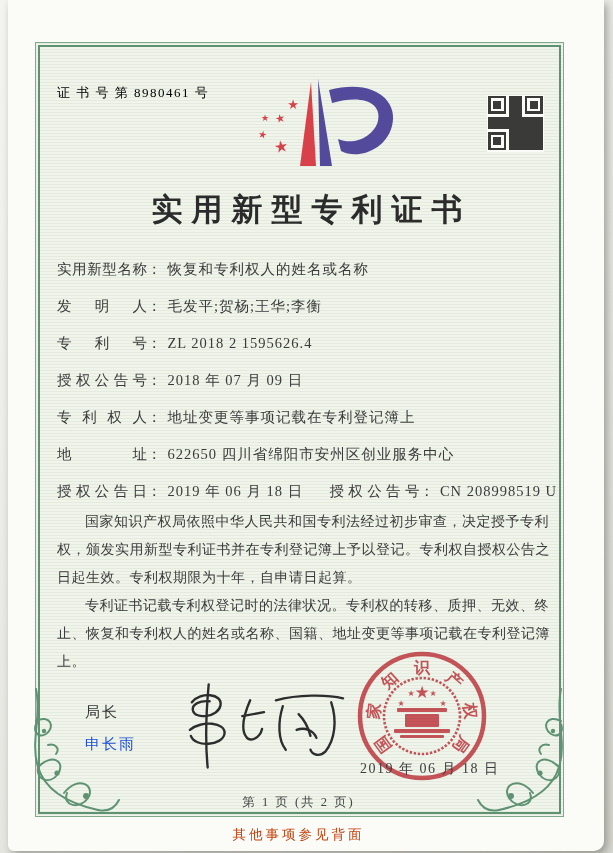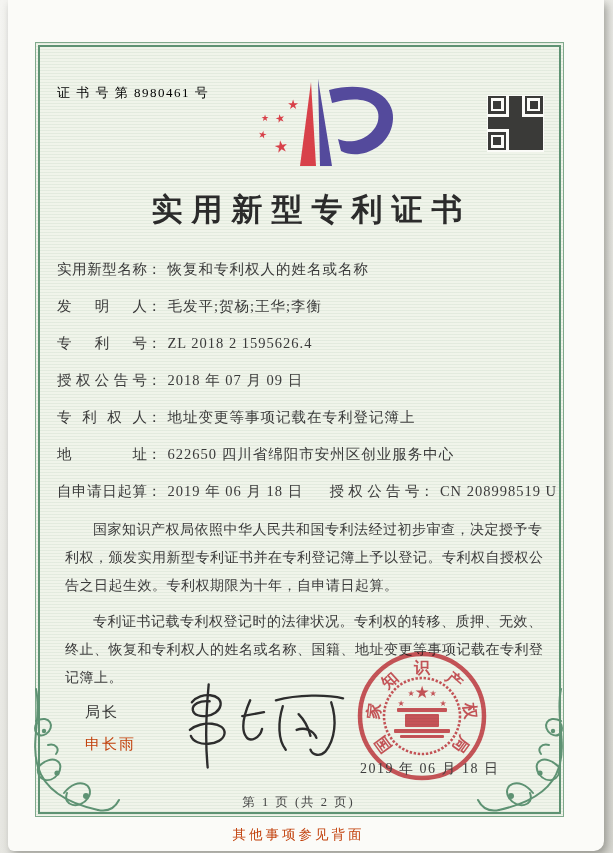--- a/index.html
+++ b/index.html
@@ -31,23 +31,23 @@
     position:absolute;left:27px;top:189px;width:544px;text-align:center;
     font-size:31px;font-weight:700;letter-spacing:9px;text-indent:9px;color:#2b2b2b;
   }
   .fields{position:absolute;left:49px;top:260px;width:500px;font-size:14.5px;}
   .frow{height:37px;white-space:nowrap;}
   .lbl{display:inline-block;width:90px;text-align:justify;text-align-last:justify;letter-spacing:0;}
   .colon{display:inline-block;margin-right:6px;}
   .val{letter-spacing:1px;}
   .frow-split{display:flex;justify-content:space-between;height:37px;}
   .paras{position:absolute;left:49px;top:508px;width:503px;font-size:14px;line-height:28px;color:#3b3b3b;}
-  .paras p{margin:8px;text-indent:2em;letter-spacing:.5px;}
+  .paras p{margin:0;text-indent:2em;letter-spacing:.5px;}
   .sig-title{position:absolute;left:77px;top:703px;font-size:15px;letter-spacing:2px;color:#333;}
-  .sig-name{position:absolute;left:77px;top:735px;font-size:15px;letter-spacing:2px;color:#c2410c;font-family:Liberation Mono, monospace;}
+  .sig-name{position:absolute;left:77px;top:735px;font-size:15px;letter-spacing:2px;color:#1d4ed8;font-family:Liberation Mono, monospace;}
   .sig-script{position:absolute;left:173px;top:680px;width:168px;height:92px;}
   .seal{position:absolute;left:339px;top:641px;width:150px;height:150px;opacity:.92;mix-blend-mode:multiply;}
   .seal text{font-family:"DejaVu Sans",sans-serif;}
   .seal-date{position:absolute;left:352px;top:760px;font-size:14px;letter-spacing:1.5px;color:#3d3d3d;z-index:5;}
   .footer-page{position:absolute;left:27px;top:794px;width:527px;text-align:center;font-size:12.5px;letter-spacing:2px;color:#444;}
   .back-note{position:absolute;left:27px;top:826px;width:527px;text-align:center;font-size:13.5px;letter-spacing:3px;color:#c2410c;}
   .flourish{position:absolute;width:95px;height:130px;z-index:3;}
   .flourish.left{left:18px;top:687px;}
   .flourish.right{left:468px;top:687px;transform:scaleX(-1);}
   .star{font-family:"DejaVu Sans",sans-serif;}
@@ -359,21 +359,21 @@
       <span class="lbl">授权公告号</span><span class="colon">：</span><span class="val">2018 年 07 月 09 日</span>
     </div>
     <div class="frow">
       <span class="lbl">专利权人</span><span class="colon">：</span><span class="val">地址变更等事项记载在专利登记簿上</span>
     </div>
     <div class="frow">
       <span class="lbl">地址</span><span class="colon">：</span><span class="val">622650 四川省绵阳市安州区创业服务中心</span>
     </div>
     <div class="frow-split">
       <span>
-        <span class="lbl">自申请日起算</span><span class="colon">：</span><span class="val">2019 年 06 月 18 日</span>
+        <span class="lbl">授权公告日</span><span class="colon">：</span><span class="val">2019 年 06 月 18 日</span>
       </span>
       <span>
         <span class="lbl">授权公告号</span><span class="colon">：</span><span class="val">CN 208998519 U</span>
       </span>
     </div>
   </div>
 
   <div class="paras">
     <p>国家知识产权局依照中华人民共和国专利法经过初步审查，决定授予专利权，颁发实用新型专利证书并在专利登记簿上予以登记。专利权自授权公告之日起生效。专利权期限为十年，自申请日起算。</p>
     <p>专利证书记载专利权登记时的法律状况。专利权的转移、质押、无效、终止、恢复和专利权人的姓名或名称、国籍、地址变更等事项记载在专利登记簿上。</p>

